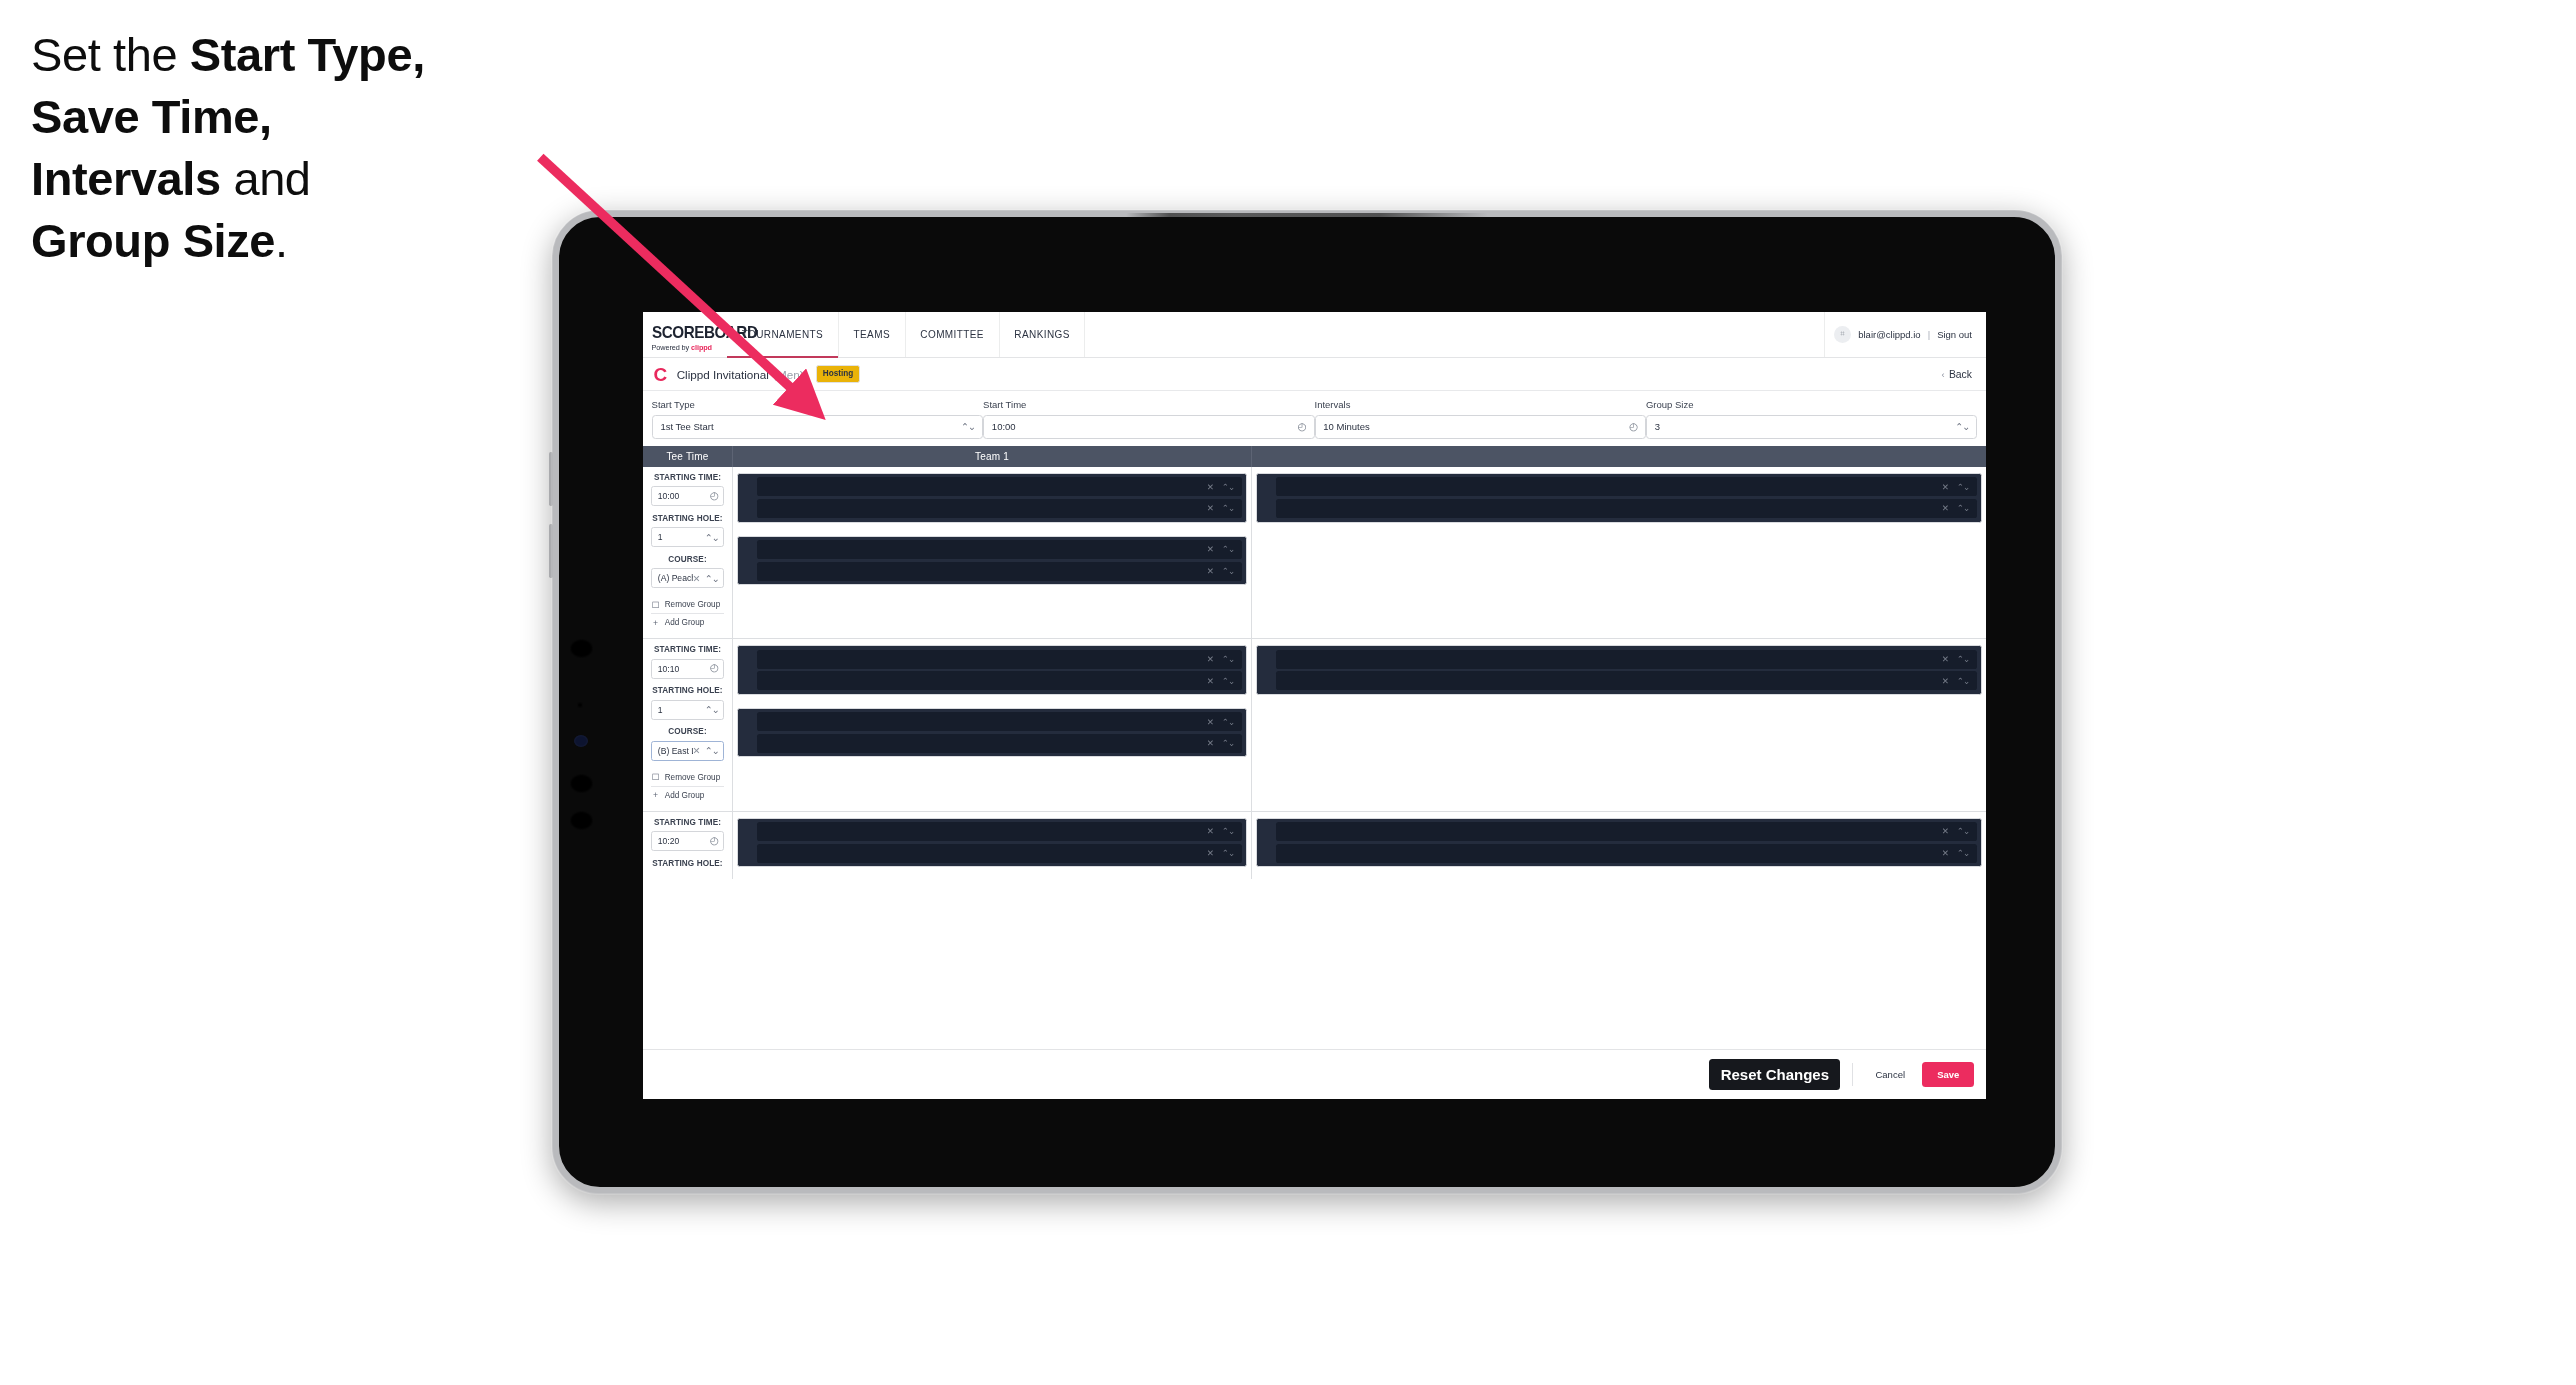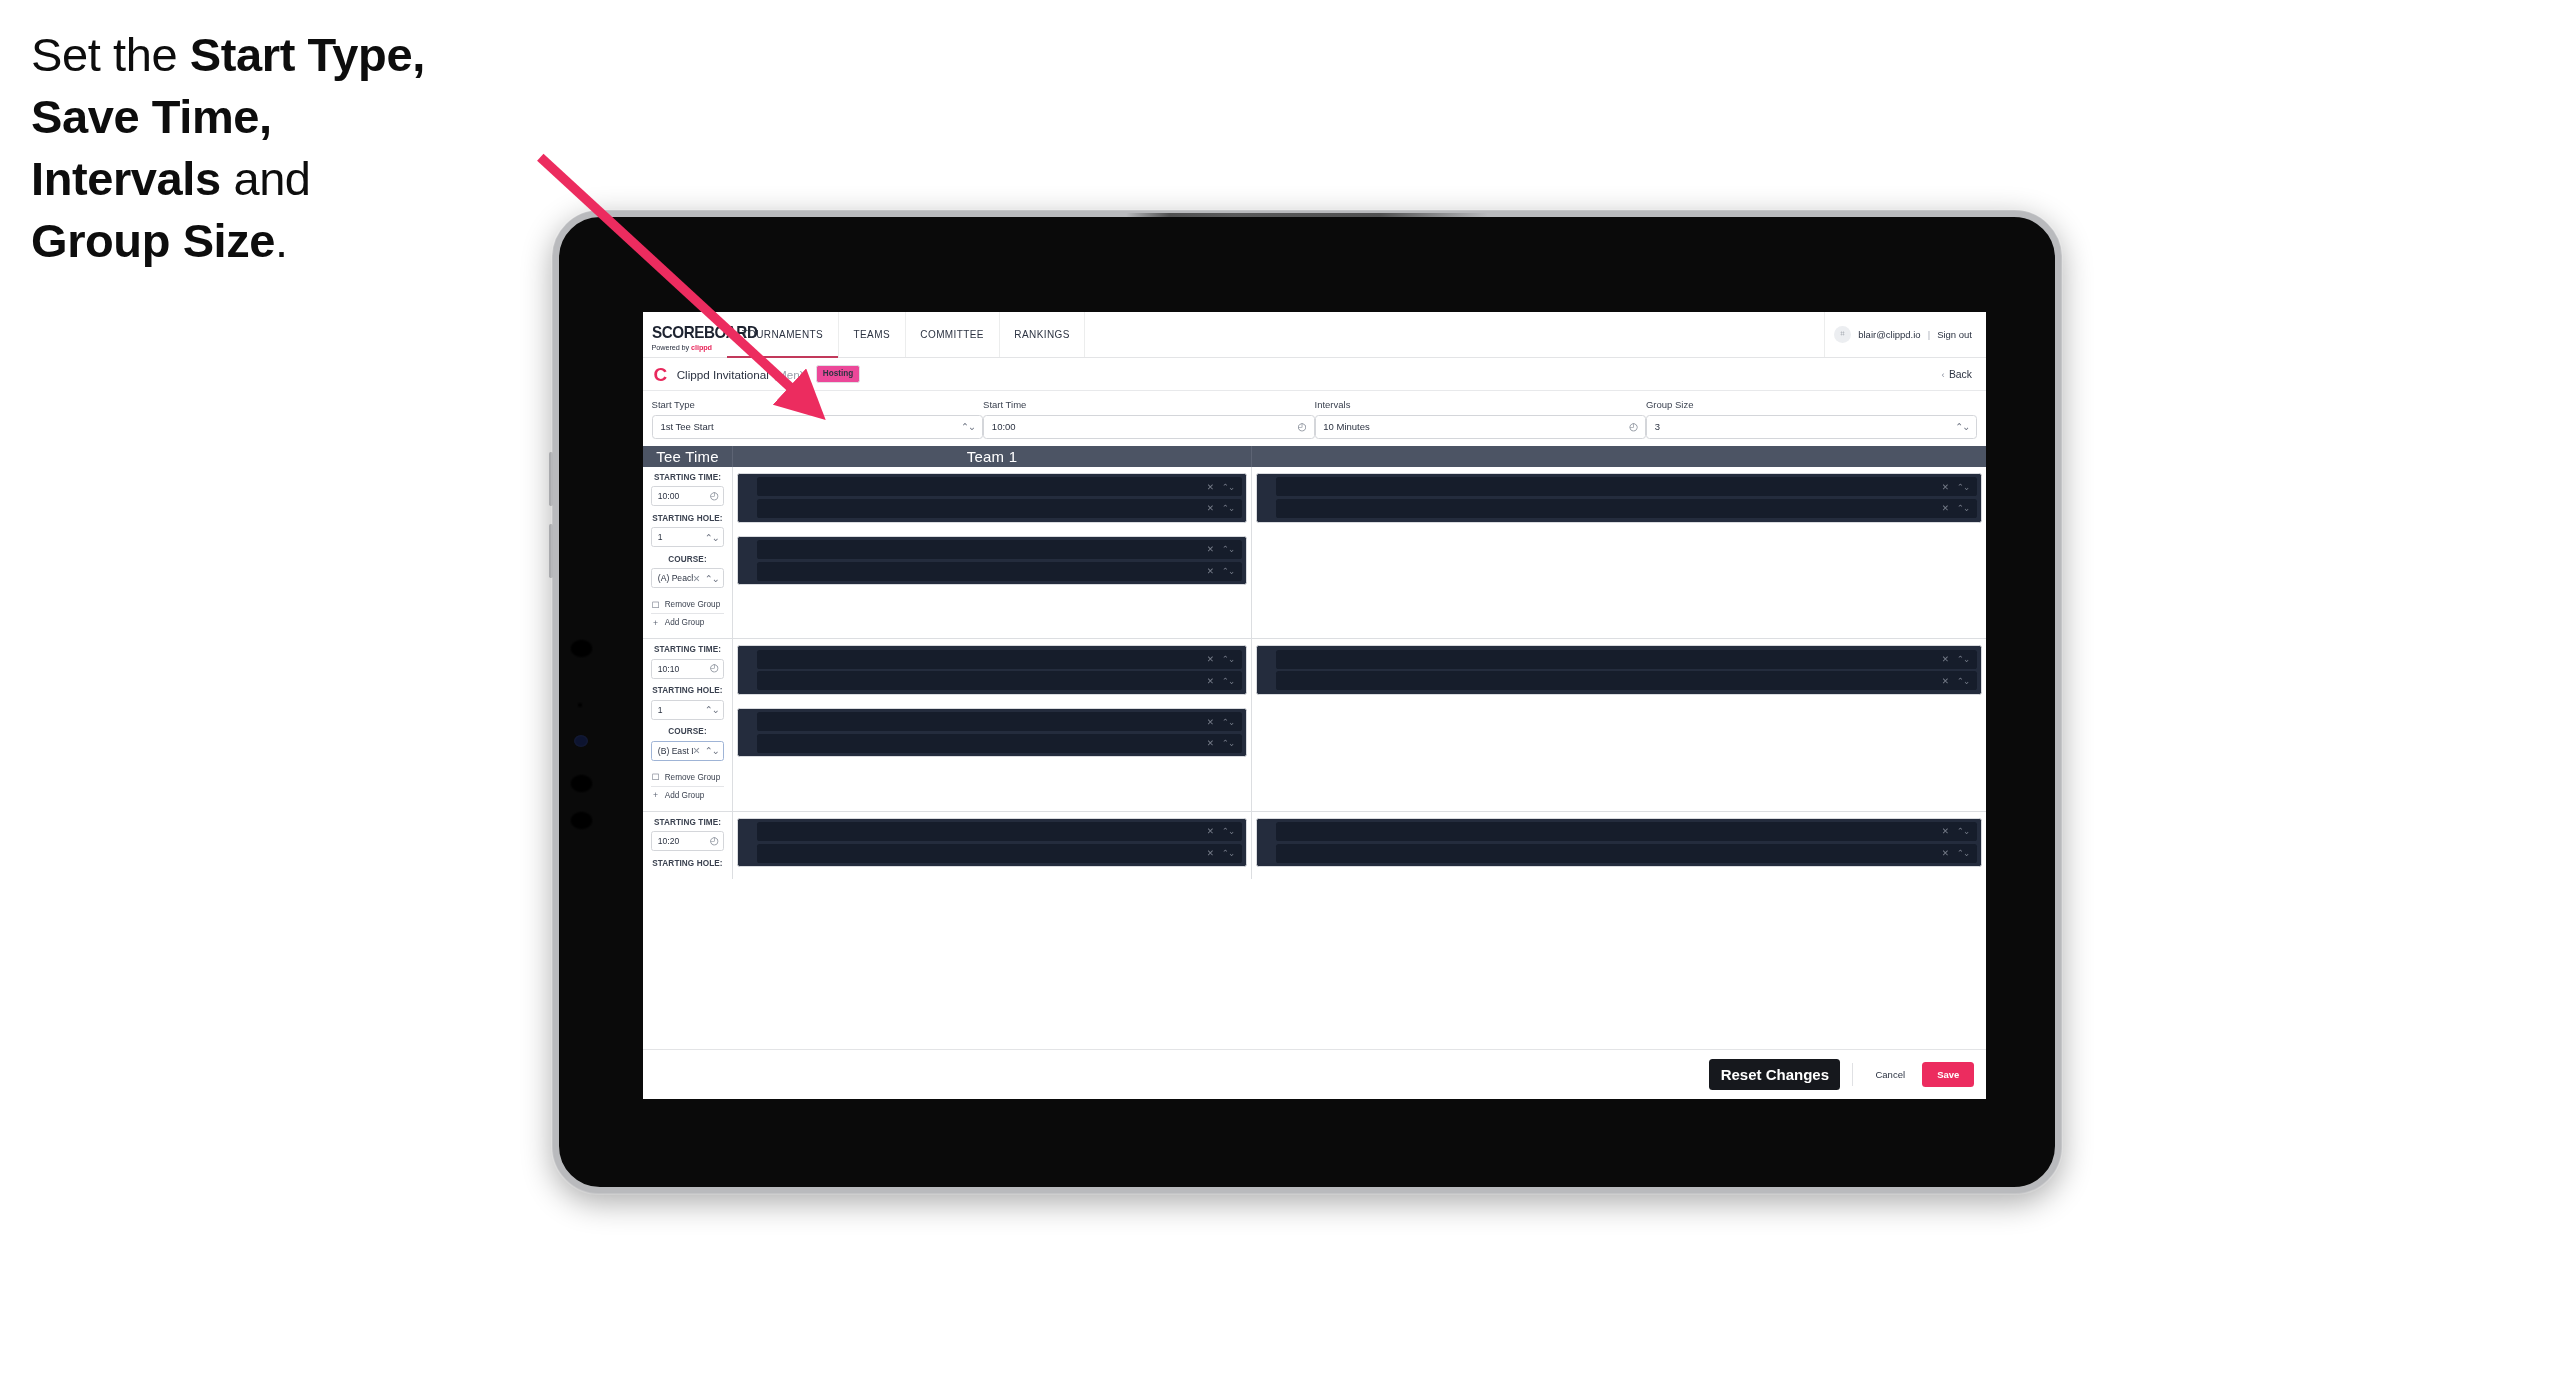--- a/index.html
+++ b/index.html
@@ -103,21 +103,21 @@
   }
   .clogo {
     font-size: 19px; font-weight: 700; color: #e8285c; line-height: 1;
     margin-right: 9.5px; font-family: "Liberation Sans", sans-serif;
   }
   .crumb-title { font-size: 11.7px; color: #2c3342; }
   .crumb-sub { font-size: 11.7px; color: #9aa0ab; margin-left: 4.3px; }
   .badge {
     margin-left: 12px; border: 0.9px solid #e0e1e4; border-radius: 2.6px;
     padding: 3.5px 6px; font-size: 8.2px; font-weight: 700; color: #2c3342;
-    background: #ec4899; line-height: 1;
+    background: #eab308; line-height: 1;
   }
   .crumb-spacer { flex: 1; }
   .backlink { font-size: 10.4px; color: #2c3342; display: flex; align-items: center; gap: 4.3px; cursor: pointer; }
   .backlink .chev { color: #8d93a0; font-size: 9.5px; }
 
   
   .formrow { display: flex; padding: 7.8px 8.6px 7px 8.6px; background: #fff; flex: 0 0 auto; }
   .field { flex: 1; display: flex; flex-direction: column; }
   .field-label { font-size: 9.5px; color: #3b4250; margin-bottom: 5.2px; }
   .field-input {
@@ -127,21 +127,21 @@
   }
   .field-input .val { flex: 1; }
   .icon-stepper { color: #6b7280; font-size: 9.5px; line-height: 1; letter-spacing:-0.9px;}
   .icon-clock { color: #7a818d; font-size: 10.4px; line-height: 1; }
 
   
   .tablewrap { flex: 1; display: flex; flex-direction: column; overflow: hidden; }
   .thead { display: flex; background: #4c5464; height: 21px; flex: 0 0 auto; }
   .th {
     display: flex; align-items: center; justify-content: center;
-    color: #fff; font-size: 15px; letter-spacing: 0.2px;
+    color: #fff; font-size: 10px; letter-spacing: 0.2px;
   }
   .th.tee { width: 90px; border-right: 0.9px solid #5d6474; }
   .th.t1 { width: 519px; border-right: 0.9px solid #5d6474; }
   .th.t2 { flex: 1; }
 
   .tbody { flex: 1; overflow: hidden; background: #fff; }
   .trow { display: flex; border-bottom: 0.9px solid #dcdee1; }
   .trow:last-child { border-bottom: none; }
 
   .cell-tee {

